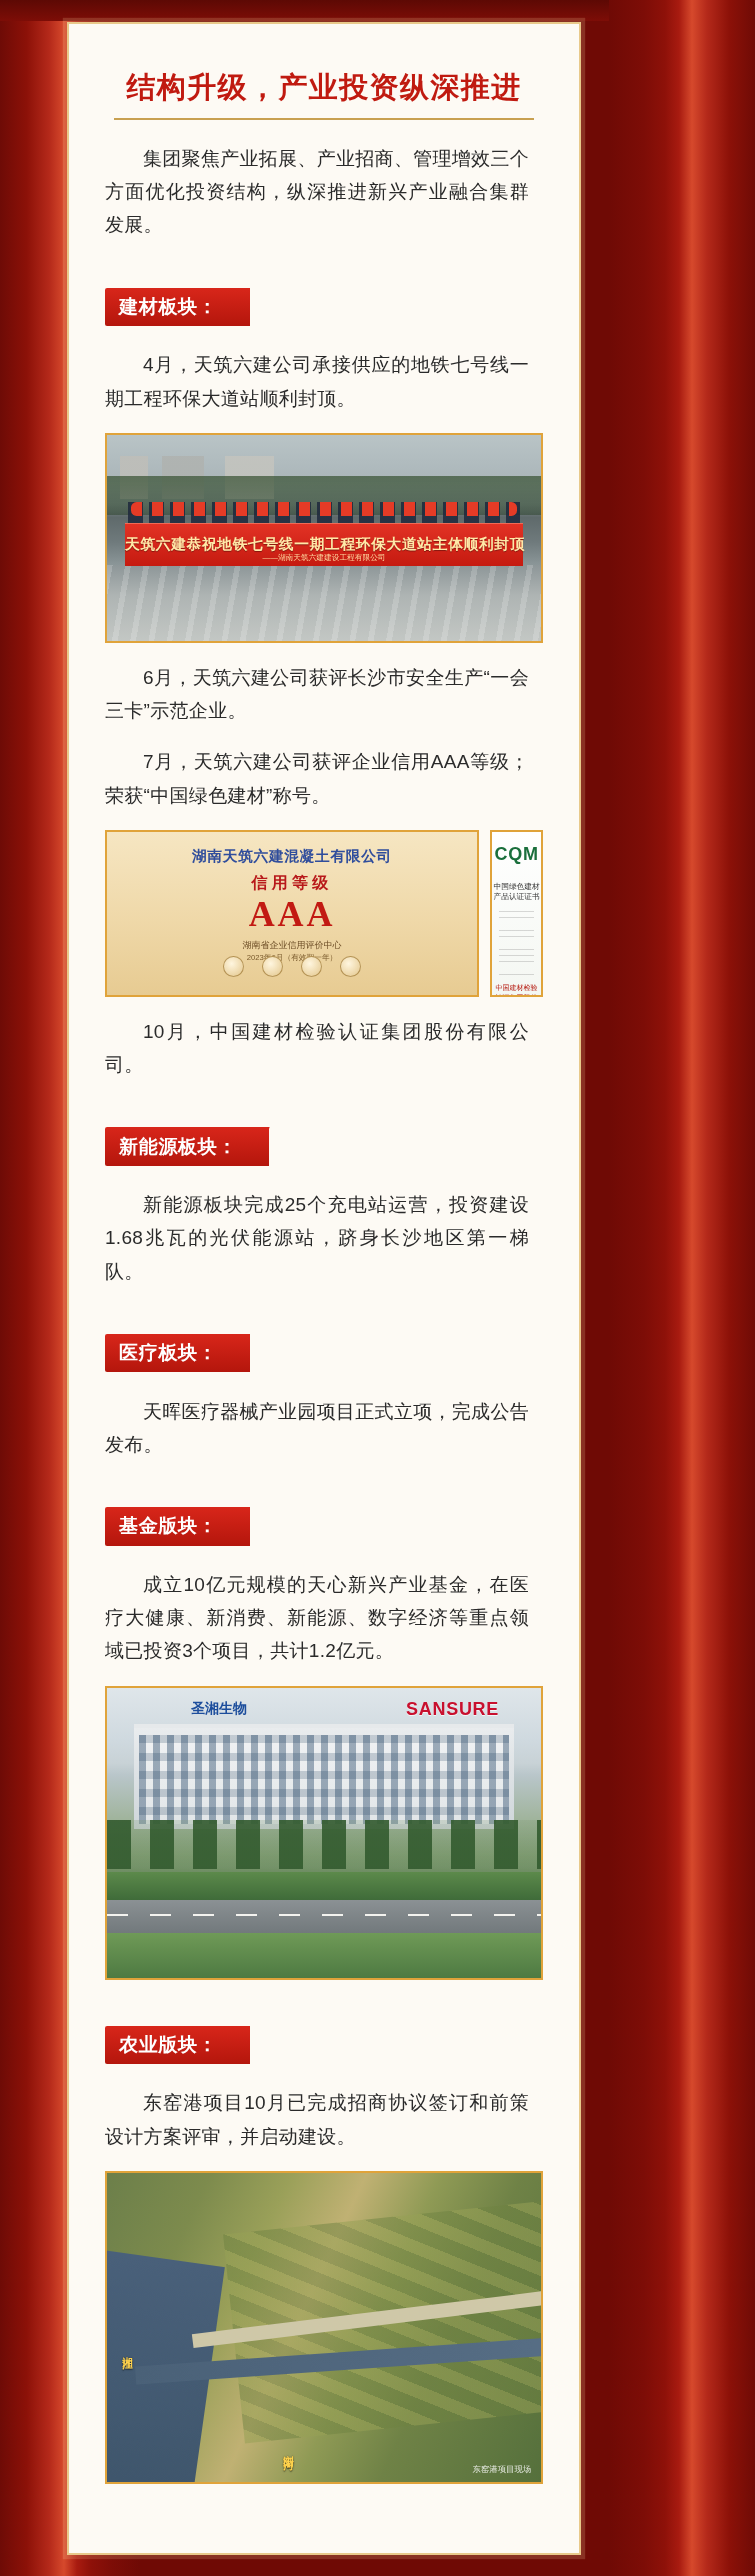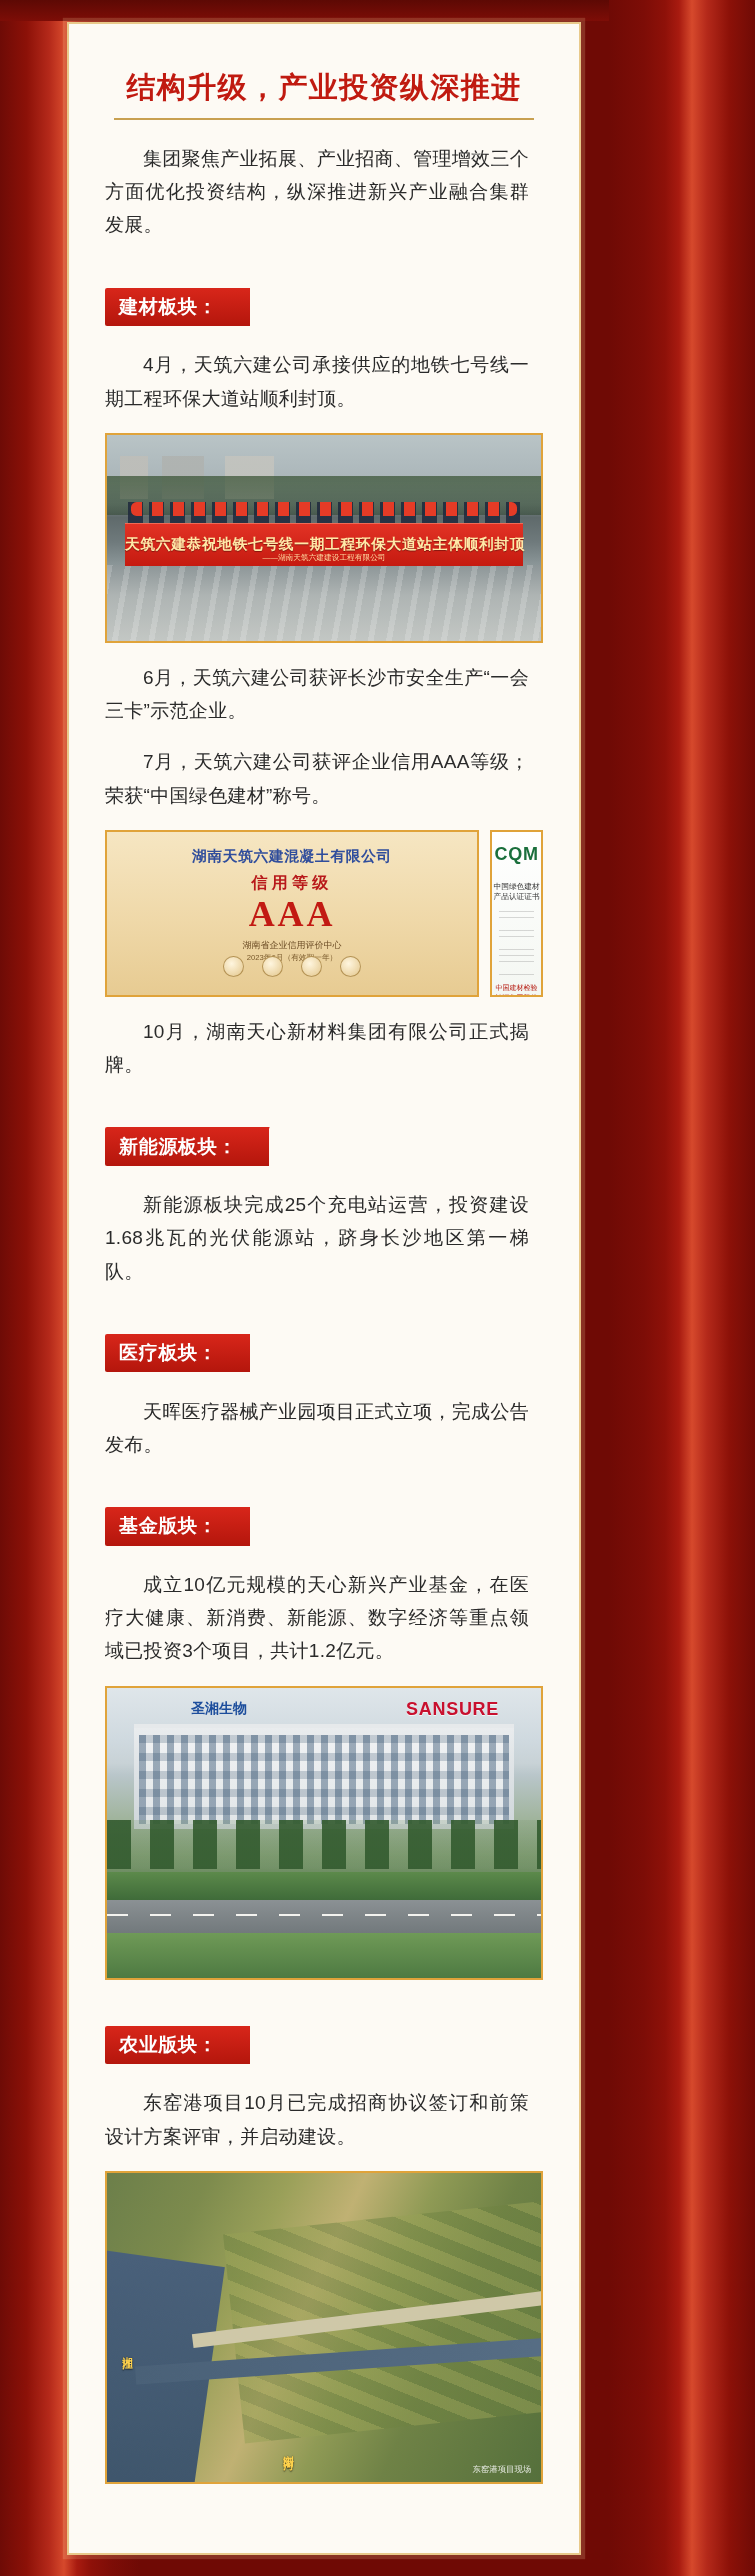--- a/index.html
+++ b/index.html
@@ -413,21 +413,21 @@
           </div>
       </div>
       <div class="cert cert-cqm">
         <div class="cq-logo">CQM</div>
         <div class="cq-sub">中国绿色建材产品认证证书</div>
         <div class="cq-body"></div>
         <div class="cq-foot">中国建材检验认证集团股份有限公司</div>
       </div>
     </div>
 
-    <p class="para">10月，湖南天心新材料集团有限公司正式揭牌。</p>
+    <p class="para">10月，中国建材检验认证集团股份有限公司。</p>
 
     
     <div class="section-label">新能源板块：</div>
     <p class="para">新能源板块完成25个充电站运营，投资建设1.68兆瓦的光伏能源站，跻身长沙地区第一梯队。</p>
 
     
     <div class="section-label">医疗板块：</div>
     <p class="para">天晖医疗器械产业园项目正式立项，完成公告发布。</p>
 
     

